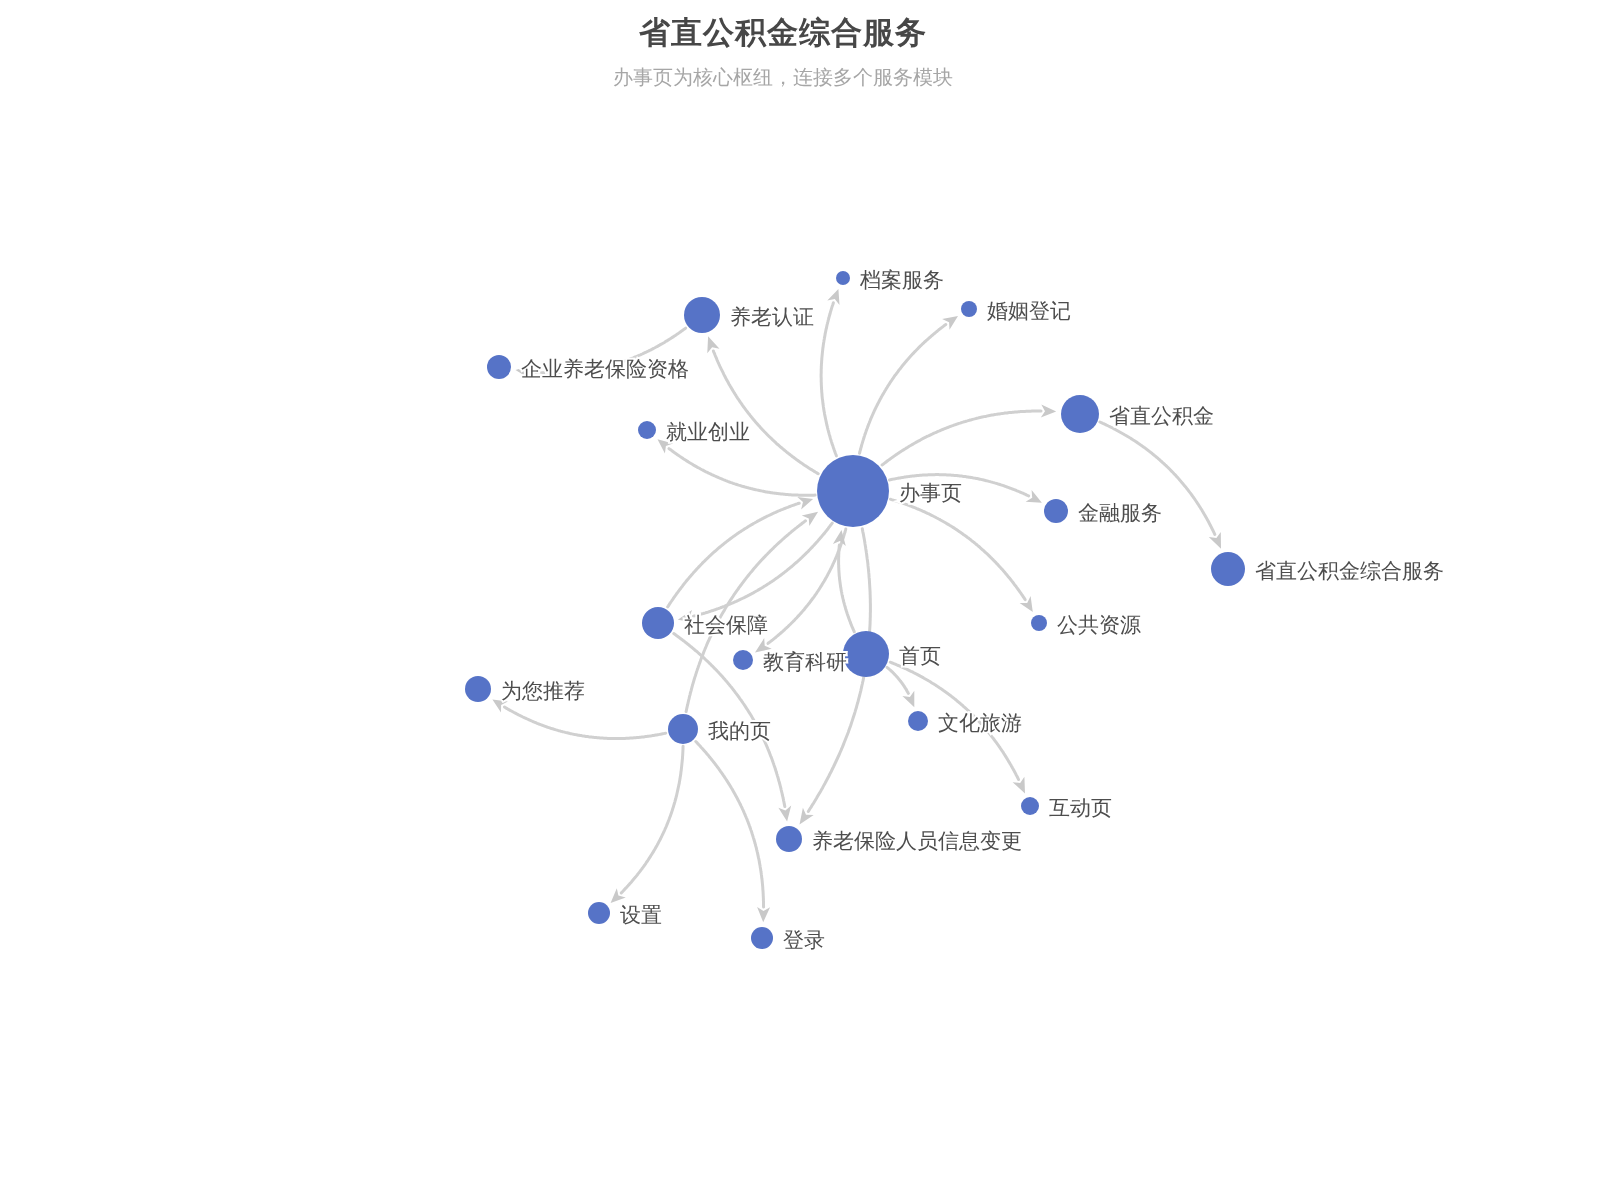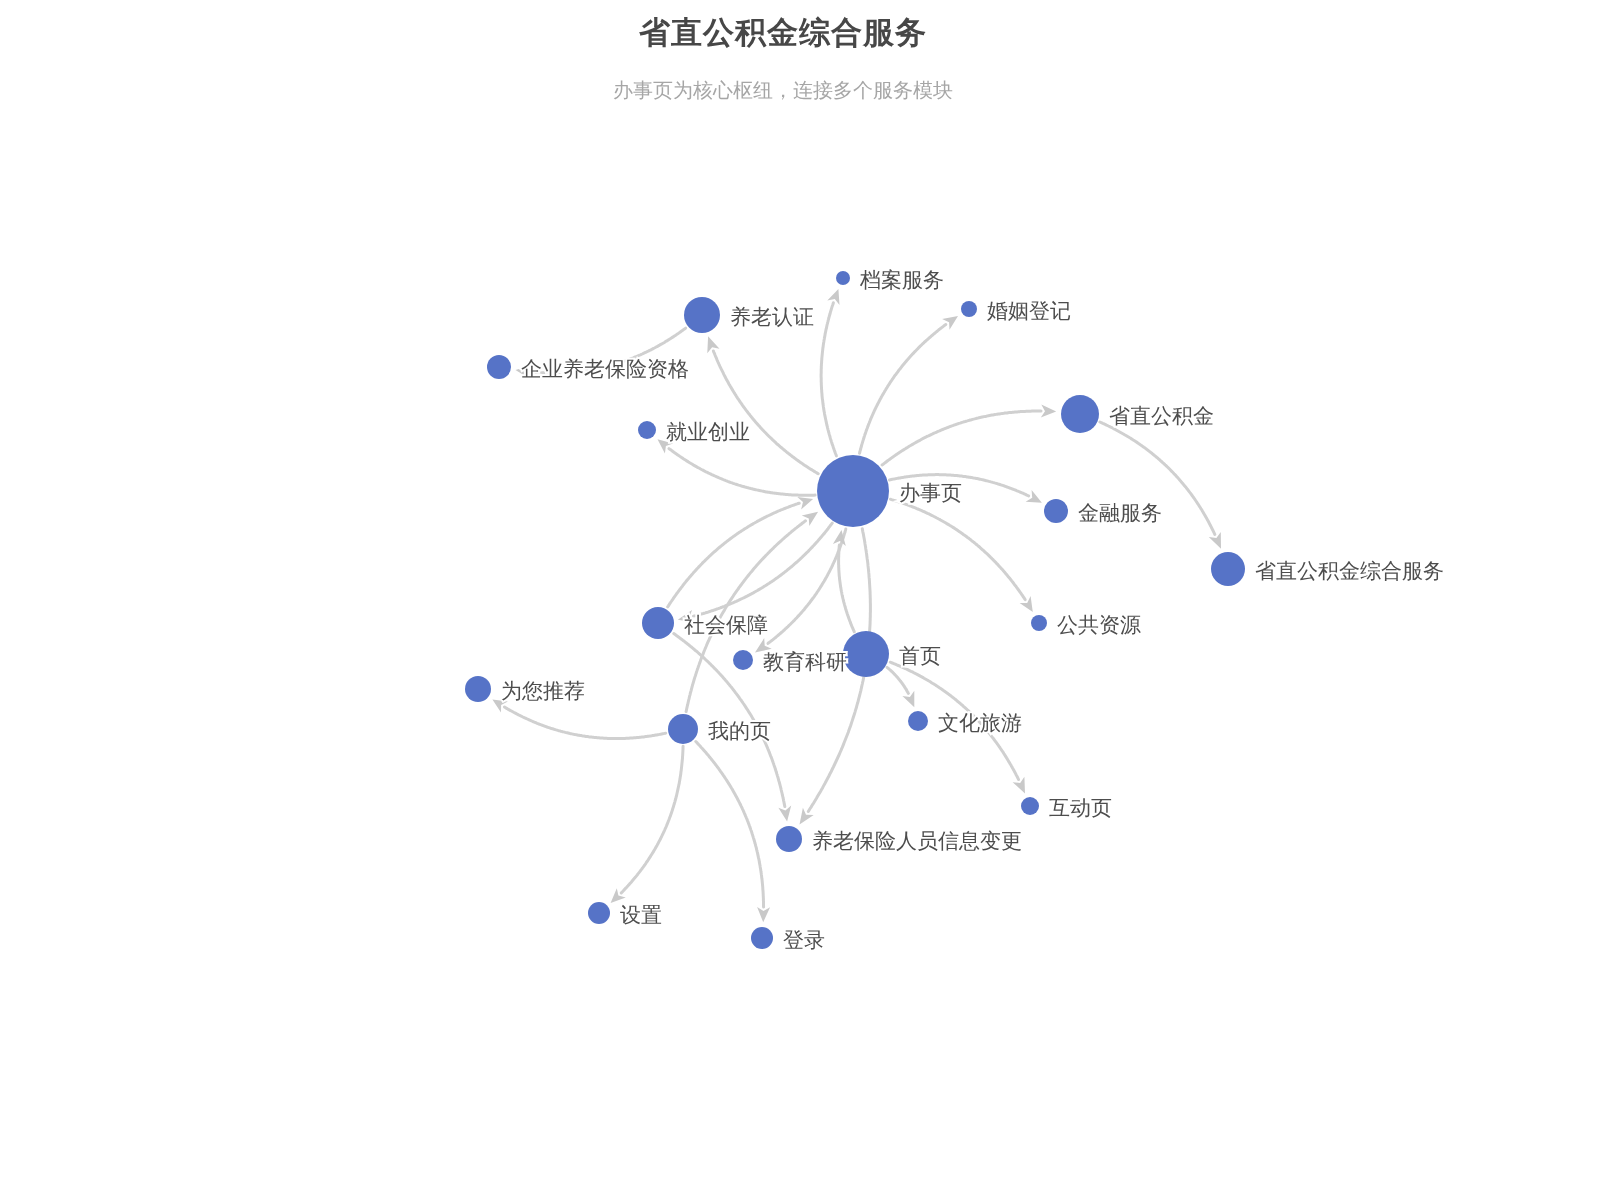--- a/index.html
+++ b/index.html
@@ -29,21 +29,20 @@
     letter-spacing: 1px;
   }
   .chart-subtitle {
     position: absolute;
     top: 64px;
     left: 783px;
     transform: translateX(-50%);
     font-size: 20px;
     color: #a6a6a6;
     white-space: nowrap;
-    margin-top: 13px;
   }
   svg.graph {
     position: absolute;
     top: 0;
     left: 0;
   }
   .edge-line {
     fill: none;
     stroke: #d0d0d0;
     stroke-width: 3;

